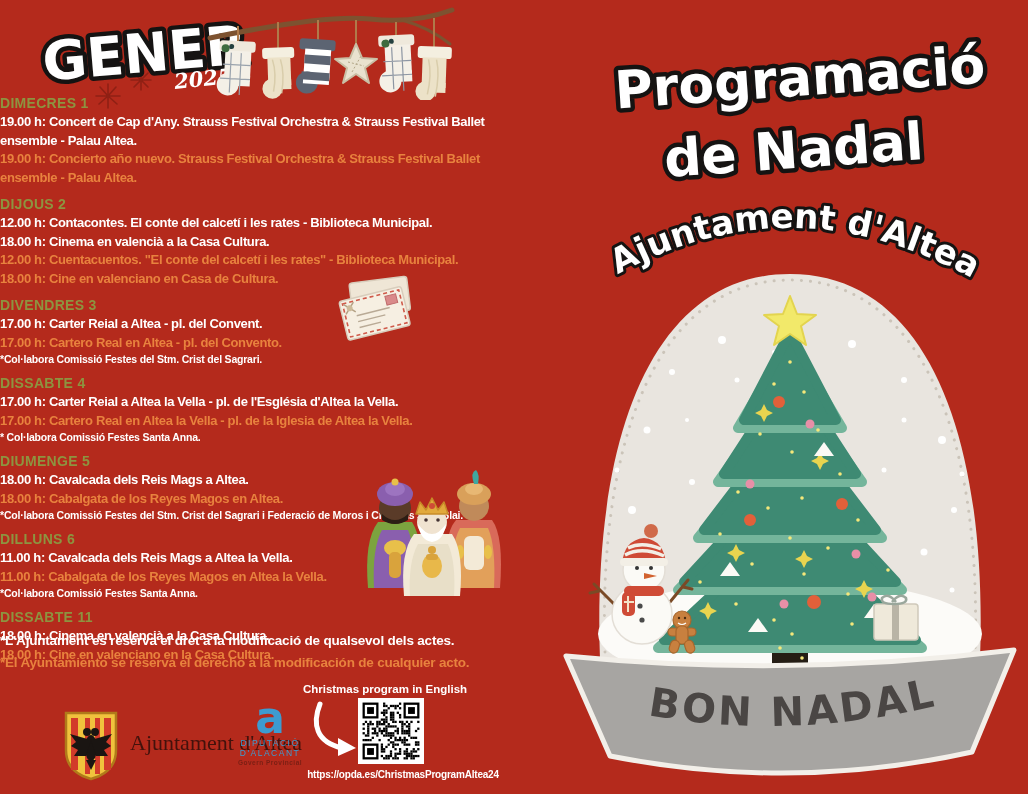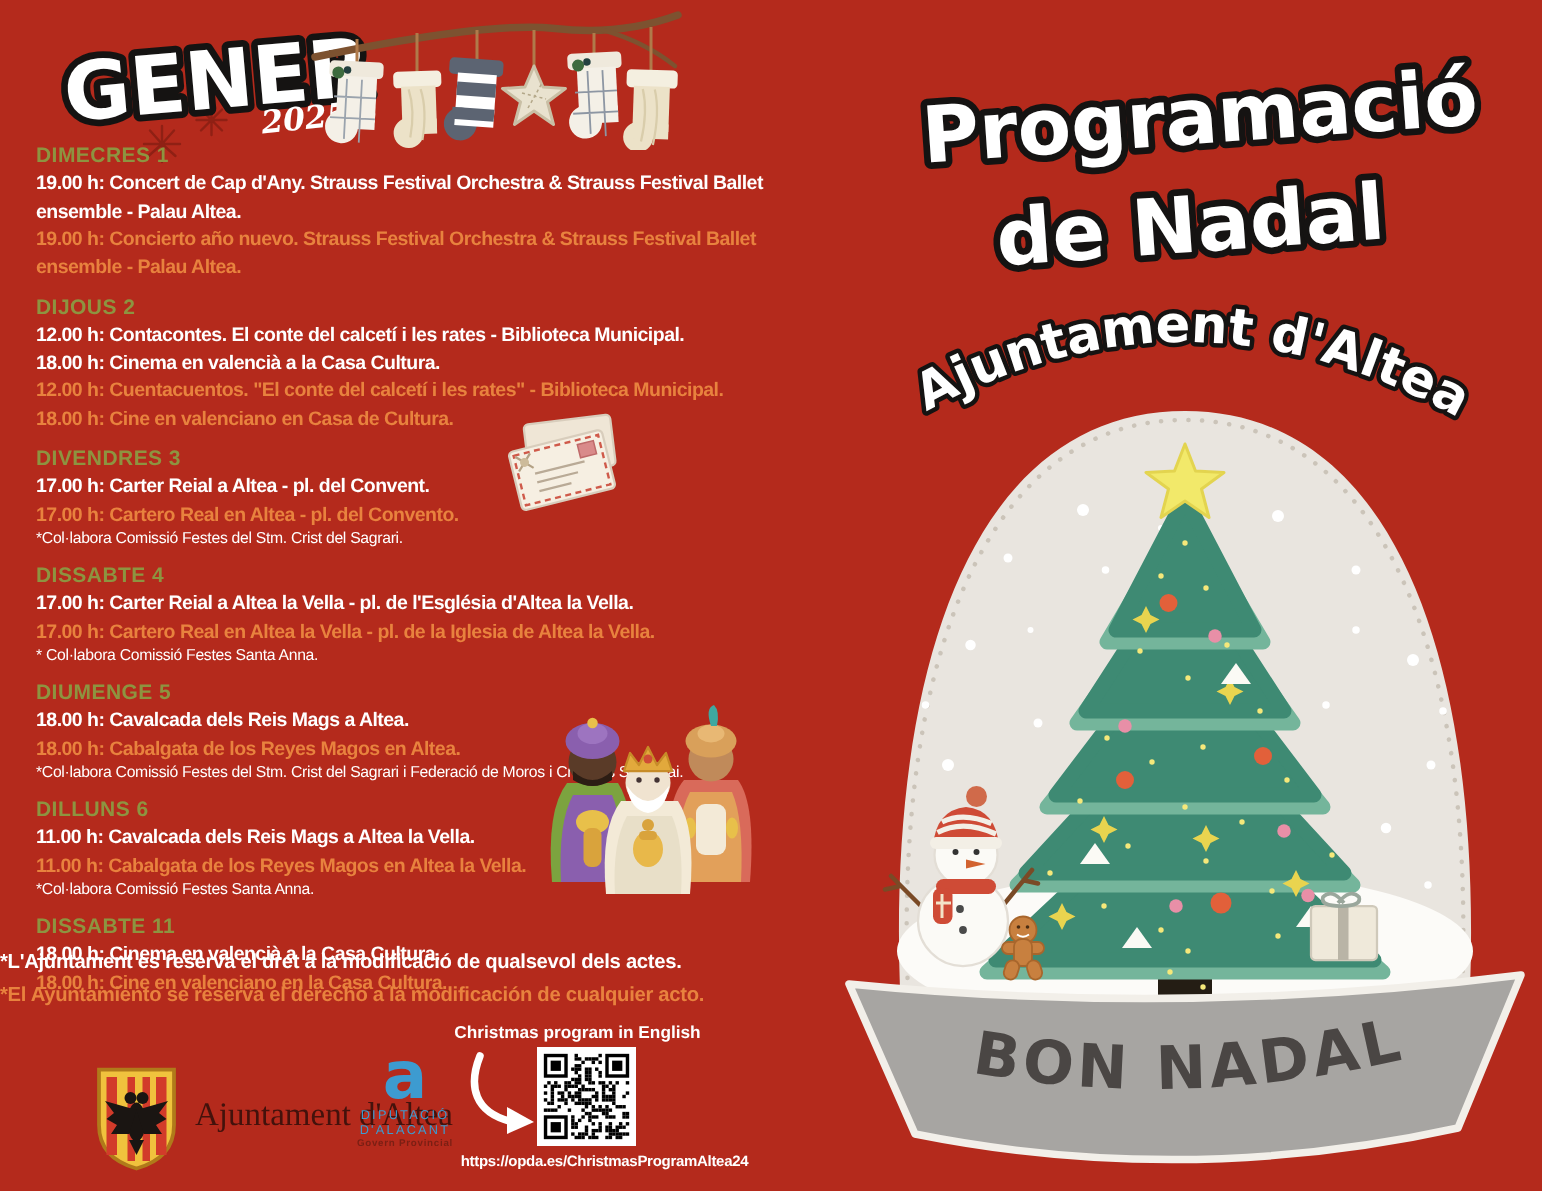--- a/index.html
+++ b/index.html
@@ -1,26 +1,26 @@
 <!DOCTYPE html>
 <html><head>
 <meta charset="utf-8">
 <style>
   html,body{margin:0;padding:0;background:#7e1d12;}
   #poster{position:relative;width:1028px;height:794px;overflow:hidden;
           font-family:"Liberation Sans",sans-serif;}
   .abs{position:absolute;}
   
-  #schedule{left:24px;top:86px;width:528px;}
+  #schedule{left:0;top:86px;width:528px;}
   #schedule .day{color:#8d9440;font-weight:bold;font-size:14px;letter-spacing:.3px;
                  margin:9px 0 2px 0;line-height:16px;}
   #schedule .line{font-weight:bold;font-size:13px;letter-spacing:-0.35px;line-height:18.5px;}
   #schedule .ca{color:#ffffff;}
   #schedule .es{color:#e8823e;}
-  #schedule .note{color:#ffffff;font-weight:normal;font-size:10.5px;letter-spacing:-0.2px;line-height:14px;}
+  #schedule .note{color:#ffffff;font-weight:bold;font-size:10.5px;letter-spacing:-0.2px;line-height:14px;}
   
   #disclaimer{left:0;top:630px;width:548px;}
   #disclaimer .d1{color:#fff;font-weight:bold;font-size:13.5px;letter-spacing:-0.2px;line-height:22px;}
   #disclaimer .d2{color:#e8823e;font-weight:bold;font-size:13.5px;letter-spacing:-0.2px;line-height:22px;}
   
   #altea-name{left:130px;top:730px;font-family:"Liberation Serif",serif;
               color:#43120c;font-size:22px;}
   #dip-logo{left:228px;top:698px;width:84px;text-align:center;}
   #dip-a{color:#3d9bd0;font-weight:bold;font-size:44px;line-height:40px;font-family:"DejaVu Sans",sans-serif;}
   #dip-l1,#dip-l2{color:#3d9bd0;font-weight:normal;font-size:8.5px;letter-spacing:1.5px;line-height:10px;}

